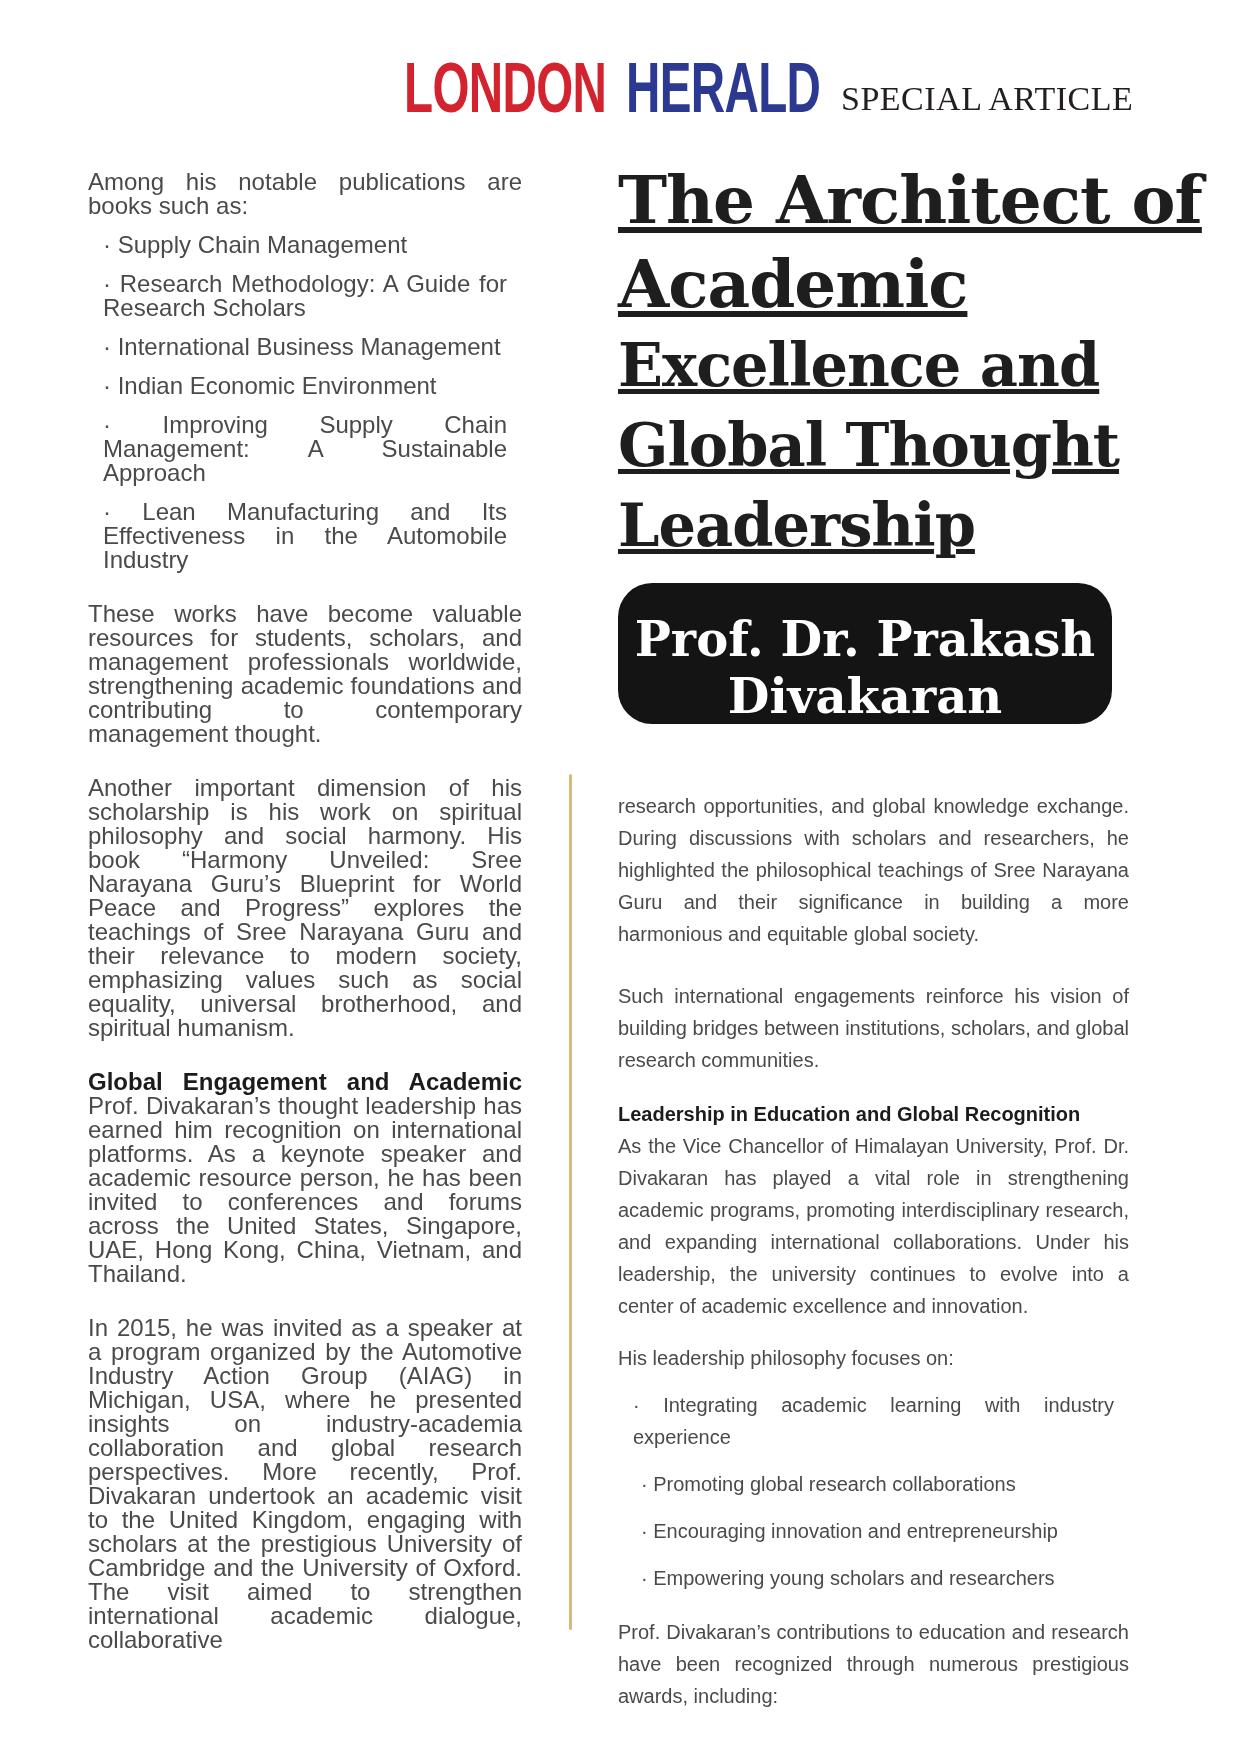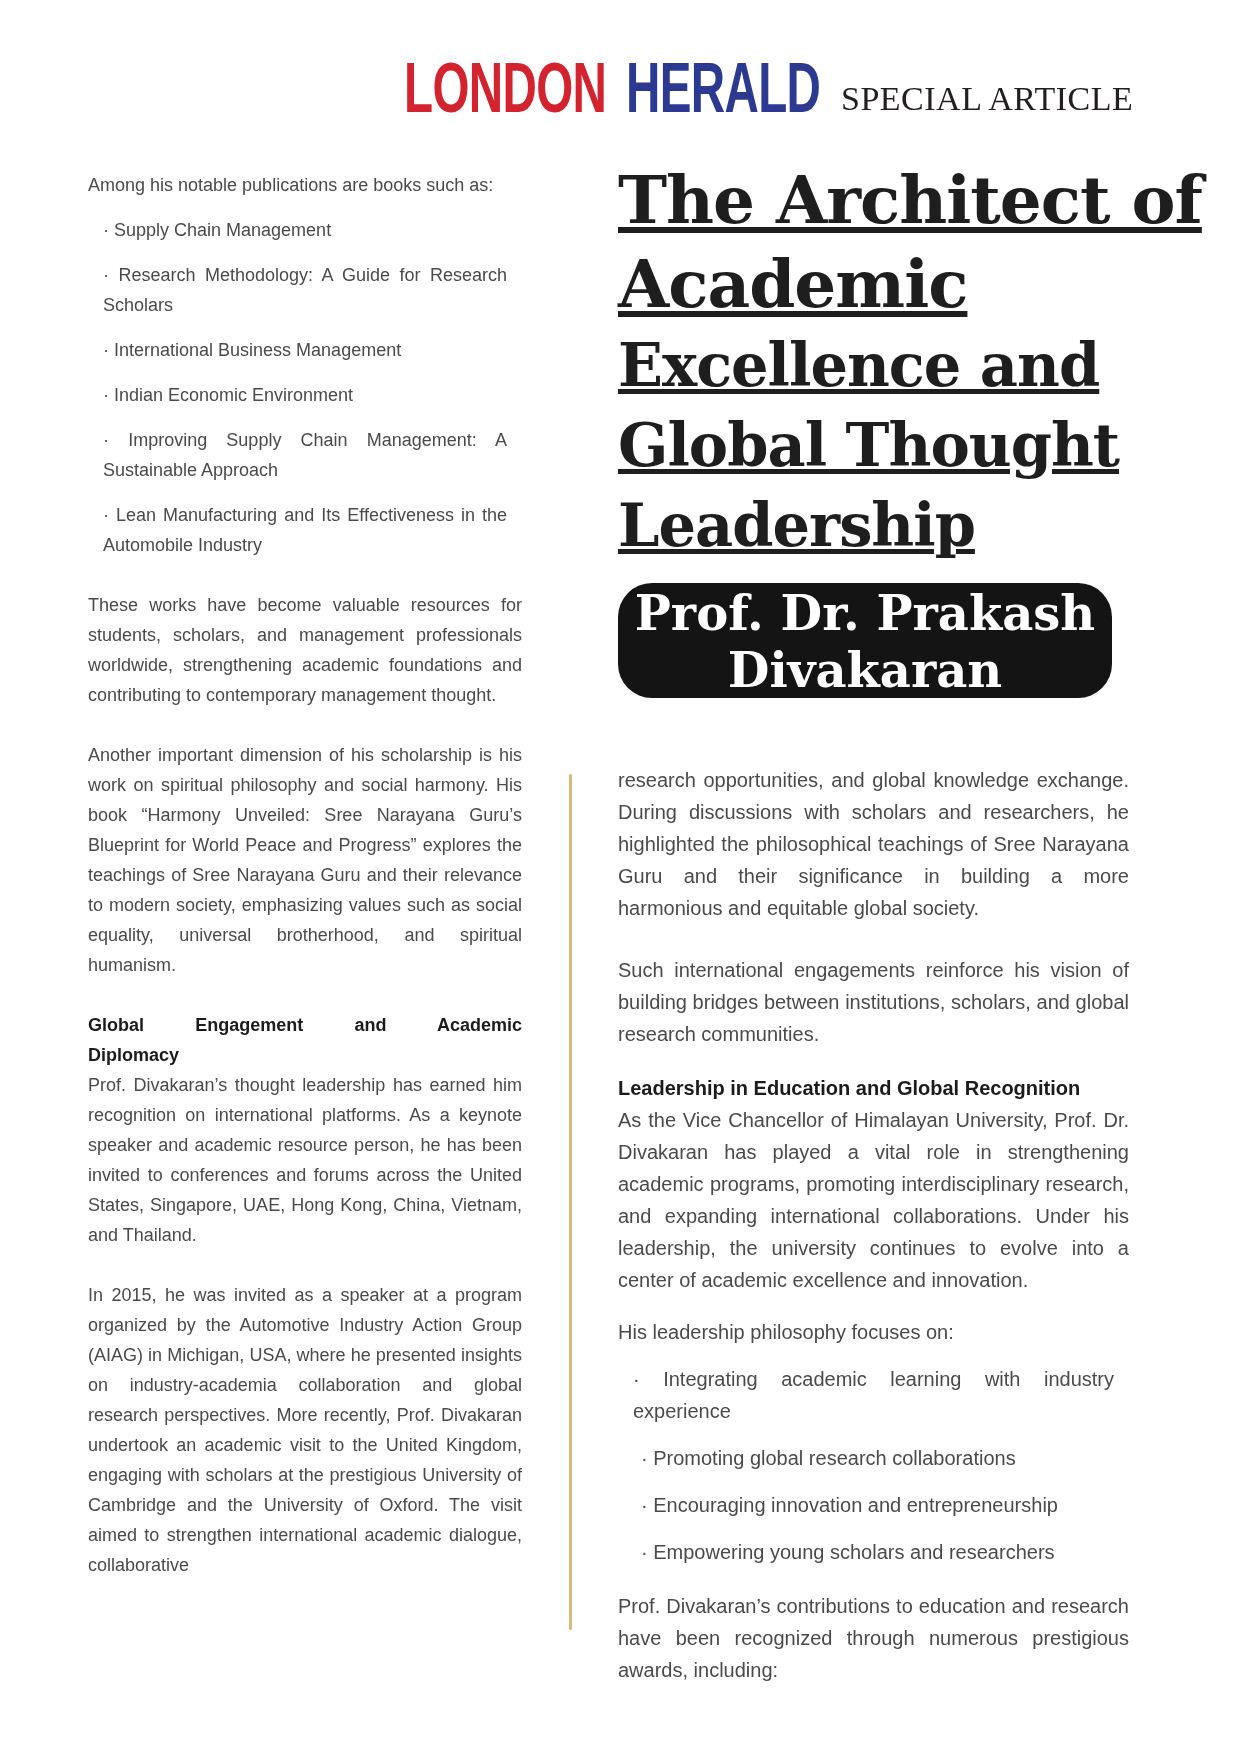--- a/index.html
+++ b/index.html
@@ -25,21 +25,21 @@
   .tagline{
     position:absolute;left:437px;top:22px;
     font-family:"Liberation Serif","DejaVu Serif",serif;
     font-weight:normal;font-size:34px;line-height:34px;
     letter-spacing:0.5px;color:#231f20;white-space:nowrap;
   }
 
   
   .col-left{
     position:absolute;left:88px;top:170px;width:434px;
-    font-size:18px;line-height:30px;color:#4a4a4a;
+    font-size:24px;line-height:24px;color:#4a4a4a;
     text-align:justify;
   }
   .col-right{
     position:absolute;left:618px;top:158px;width:511px;
     font-size:20px;line-height:32px;color:#4a4a4a;
     text-align:justify;
   }
   .p{margin:30px 0 0 0;}
   .p.first{margin-top:0;}
   .bullet{margin:15px;}
@@ -61,21 +61,21 @@
   .hl-big{font-size:66px;line-height:84px;}
   .hl-small{font-size:59px;line-height:80px;}
 
   
   .name-box{
     margin-top:17px;width:494px;height:113px;
     background:#141414;border-radius:34px;
     color:#ffffff;text-align:center;
     font-family:"DejaVu Serif","Liberation Serif",serif;font-weight:bold;
     font-size:48px;line-height:57px;
-    padding-top:2px;
+    padding-top:28px;
   }
 
   
   .divider{
     position:absolute;left:569px;top:774px;
     width:3px;height:856px;border-radius:2px;
     background:#d9ba7c;
   }
 </style>
 </head>
@@ -93,21 +93,20 @@
     <p class="p first">Among his notable publications are books such as:</p>
     <div class="bullet">· Supply Chain Management</div>
     <div class="bullet">· Research Methodology: A Guide for Research Scholars</div>
     <div class="bullet">· International Business Management</div>
     <div class="bullet">· Indian Economic Environment</div>
     <div class="bullet">· Improving Supply Chain Management: A Sustainable Approach</div>
     <div class="bullet">· Lean Manufacturing and Its Effectiveness in the Automobile Industry</div>
     <p class="p">These works have become valuable resources for students, scholars, and management professionals worldwide, strengthening academic foundations and contributing to contemporary management thought.</p>
     <p class="p">Another important dimension of his scholarship is his work on spiritual philosophy and social harmony. His book “Harmony Unveiled: Sree Narayana Guru’s Blueprint for World Peace and Progress” explores the teachings of Sree Narayana Guru and their relevance to modern society, emphasizing values such as social equality, universal brotherhood, and spiritual humanism.</p>
     <div class="sec-heading jline">Global Engagement and Academic</div>
-    <div class="sec-heading m0" style="margin-top:0">Diplomacy</div>
     <p class="p m0">Prof. Divakaran’s thought leadership has earned him recognition on international platforms. As a keynote speaker and academic resource person, he has been invited to conferences and forums across the United States, Singapore, UAE, Hong Kong, China, Vietnam, and Thailand.</p>
     <p class="p">In 2015, he was invited as a speaker at a program organized by the Automotive Industry Action Group (AIAG) in Michigan, USA, where he presented insights on industry-academia collaboration and global research perspectives. More recently, Prof. Divakaran undertook an academic visit to the United Kingdom, engaging with scholars at the prestigious University of Cambridge and the University of Oxford. The visit aimed to strengthen international academic dialogue, collaborative</p>
   </section>
 
   <section class="col-right">
     <h1 class="headline">
       <div class="hl-line hl-big">The Architect of</div>
       <div class="hl-line hl-big">Academic</div>
       <div class="hl-line hl-small">Excellence and</div>
       <div class="hl-line hl-small">Global Thought</div>

